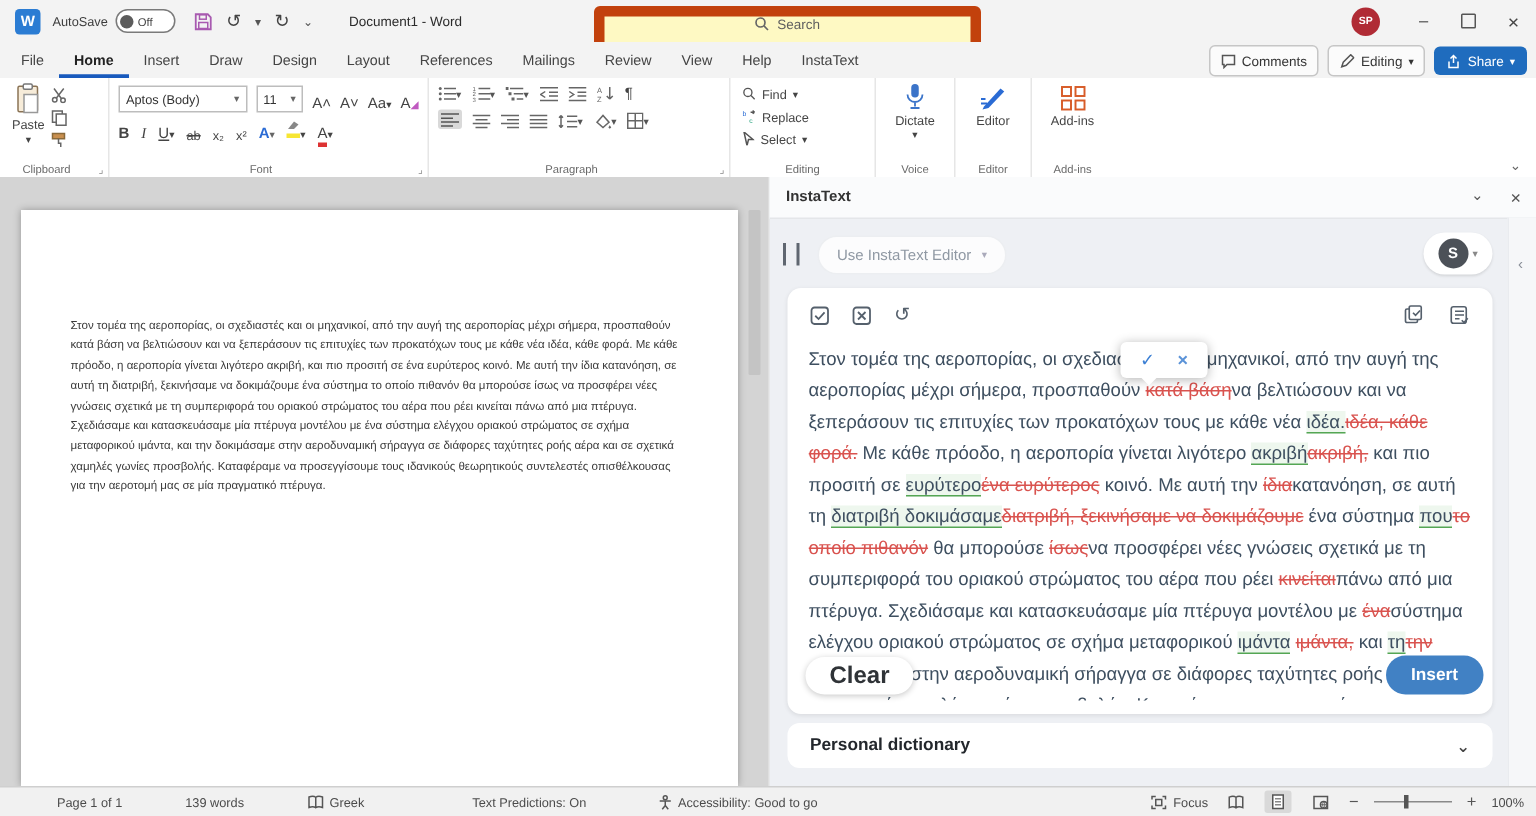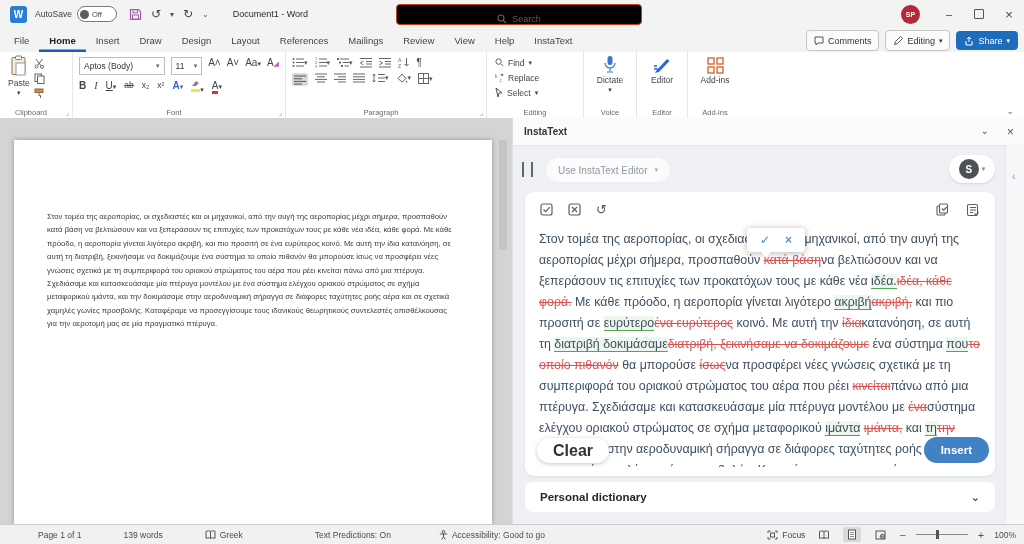--- a/index.html
+++ b/index.html
@@ -10,22 +10,22 @@
   .appicon{width:17px;height:17px;margin:0 8px 0 10px;background:#2b7cd3;border-radius:3px;color:#fff;
     font-weight:bold;font-size:10px;display:grid;place-items:center;}
   .as-label{font-size:8.5px;color:#3c3c3c;margin-right:5px;}
   .toggle{width:34px;height:14px;border:1px solid #7a7a7a;border-radius:8px;background:#fff;display:flex;align-items:center;padding:0 2px;gap:3px;}
   .knob{width:9px;height:9px;border-radius:50%;background:#5c5c5c;}
   .toggle-state{font-size:7.5px;color:#444;text-align:center;}
   .qat{display:flex;align-items:center;gap:9px;margin-left:12px;color:#444;}
   .qat .glyph{font-size:12px;line-height:1;}
   .qat .small{font-size:8px;color:#555;}
   .doc-title{margin-left:24px;font-size:9px;color:#2b2b2b;}
-  .searchbox{position:absolute;left:396px;top:4px;width:244px;height:19px;background:#000000;border:1px solid #c2410c;
-    border-radius:4px;display:flex;align-items:flex-end;justify-content:center;gap:5px;color:#5f5f5f;font-size:9px;}
+  .searchbox{position:absolute;left:396px;top:4px;width:244px;height:19px;background:#fef9c3;border:7px solid #c2410c;
+    border-radius:4px;display:flex;align-items:flex-start;justify-content:center;gap:5px;color:#5f5f5f;font-size:9px;}
   .tb-right{position:absolute;right:0;top:0;height:28px;display:flex;align-items:center;}
   .tb-avatar{width:19px;height:19px;border-radius:50%;background:#b02b35;color:#fff;font-size:7px;font-weight:bold;
     display:grid;place-items:center;margin-right:14px;}
   .caption-btn{width:30px;height:28px;display:grid;place-items:center;color:#444;font-size:11px;}
   .maxbox{width:8px;height:8px;border:1px solid #555;border-radius:1px;}
   
   .tabrow{position:absolute;top:28px;left:0;right:0;height:24px;background:#f3f3f3;display:flex;align-items:stretch;padding-left:4px;}
   .tab{padding:0 10px;font-size:9.5px;color:#444;display:flex;align-items:center;}
   .tab.active{color:#222;font-weight:bold;box-shadow:inset 0 -2.5px 0 #185abd;}
   .tabrow-right{position:absolute;right:6px;top:30px;display:flex;gap:6px;align-items:center;}
@@ -36,21 +36,21 @@
   .chev{font-size:7px;color:inherit;}
   
   .ribbon{position:absolute;top:52px;left:0;right:0;height:66px;background:#fff;border-bottom:1px solid #d8d8d8;display:flex;}
   .rgroup{position:relative;border-right:1px solid #e6e6e6;padding:3px 4px 13px 4px;}
   .glabel{position:absolute;bottom:1px;left:0;right:10px;text-align:center;font-size:7.5px;color:#6a6a6a;}
   .glabel.center{right:0;}
   .launcher{position:absolute;bottom:1px;right:3px;font-size:7px;color:#8a8a8a;}
   .icbtn{display:inline-flex;align-items:center;justify-content:center;color:#555;}
   .combo{border:1px solid #bdbdbd;height:16px;font-size:8.5px;padding:0 4px;display:flex;align-items:center;background:#fff;color:#333;}
   .combo .chev{margin-left:auto;color:#666;}
-  .frow{display:flex;align-items:flex-start;gap:6px;margin:2px 2px;}
+  .frow{display:flex;align-items:flex-end;gap:6px;margin:2px 2px;}
   .fmt{font-size:10px;color:#444;}
   .bigbtn{display:flex;flex-direction:column;align-items:center;font-size:8.5px;color:#444;gap:1px;padding:0 4px;}
   .style-cells{display:flex;border:1px solid #dcdcdc;height:42px;background:#fff;}
   .style-cell{display:flex;align-items:center;justify-content:center;padding:0 9px;border-right:1px solid #ececec;}
   .style-cell.s0{border:1.5px solid #8f8f8f;font-size:9px;color:#333;}
   .style-cell.s1{font-size:9px;color:#333;}
   .style-cell.s2{font-size:15px;color:#2e5d97;}
   .style-cell.s3{font-size:12.5px;color:#2e5d97;}
   .gallery-more{width:13px;display:flex;flex-direction:column;align-items:center;justify-content:center;gap:1px;
     font-size:6px;color:#666;border-left:1px solid #dcdcdc;}

